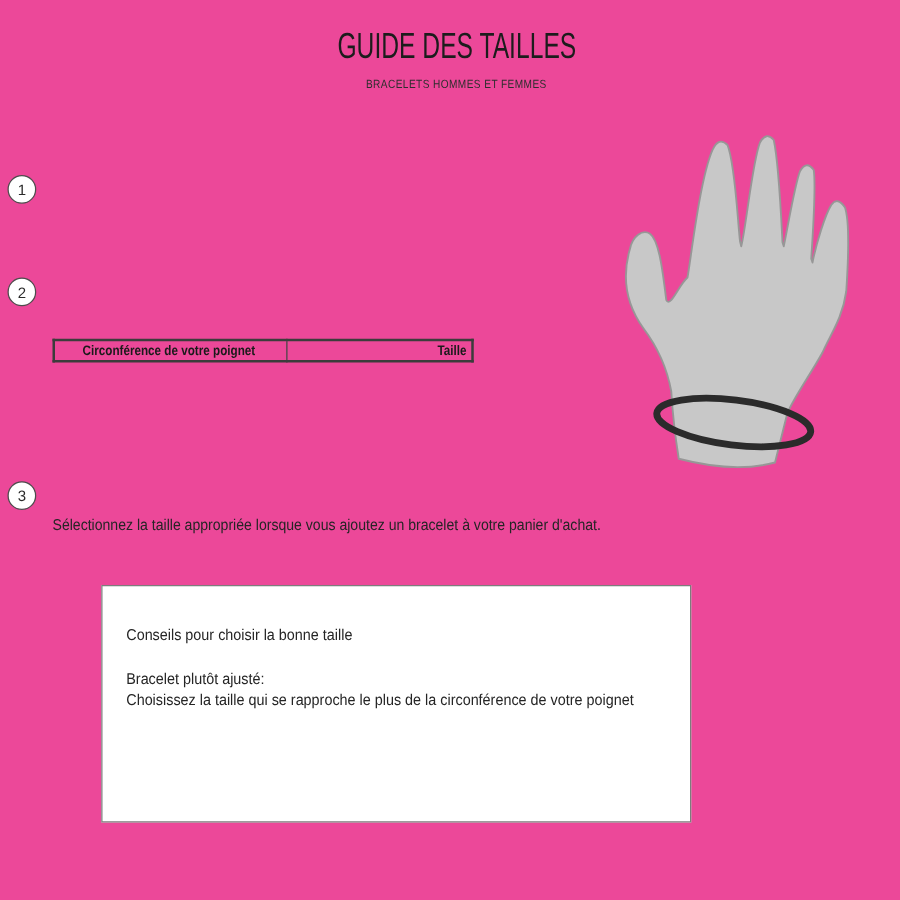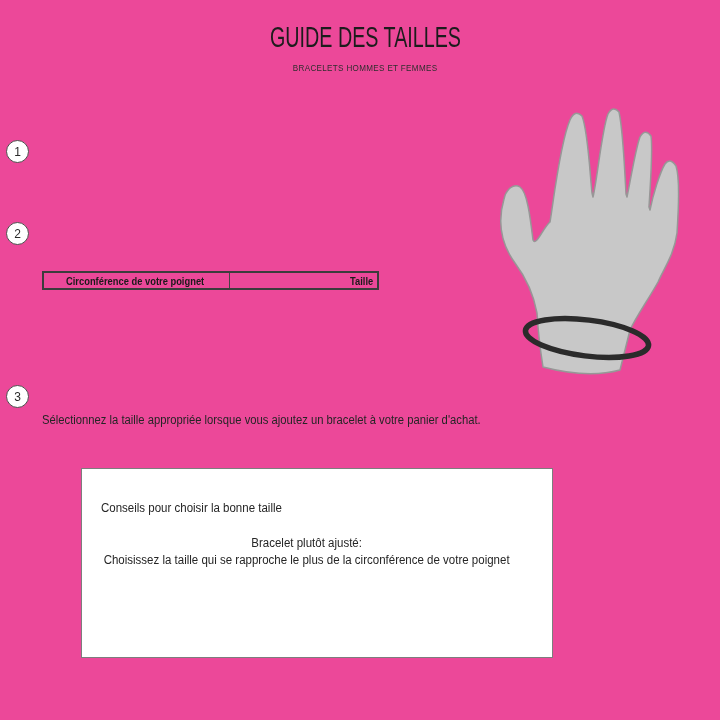--- a/index.html
+++ b/index.html
@@ -46,21 +46,21 @@
   .size-table .cnd-s{display:inline-block;white-space:nowrap;font-size:8.5px;color:#2b2b2b;transform:scaleX(0.84);transform-origin:0 50%;}
   .size-table .val{font-size:12px;color:#1f1f1f;}
   
   .tips-box{
     position:absolute;left:33px;top:468px;width:472px;height:190px;
     border:1.5px solid #7d7d7d;box-sizing:border-box;
     padding:31px 4px 12px 19px;background:#fff;margin-left:48px;
   }
   .tips-box .line{font-size:12.5px;line-height:17.5px;white-space:nowrap;
     transform:scaleX(0.92);transform-origin:0 50%;color:#252525;}
-  .tips-section{margin-top:17px;text-align:center;}
+  .tips-section{margin-top:17px;}
   
   .hand-wrap{position:absolute;left:490px;top:95px;width:220px;height:300px;}
 </style>
 </head>
 <body>
 
 <div class="page">
 
   <header class="doc-header">
     <h1 class="doc-title"><span class="cnd">GUIDE DES TAILLES</span></h1>

